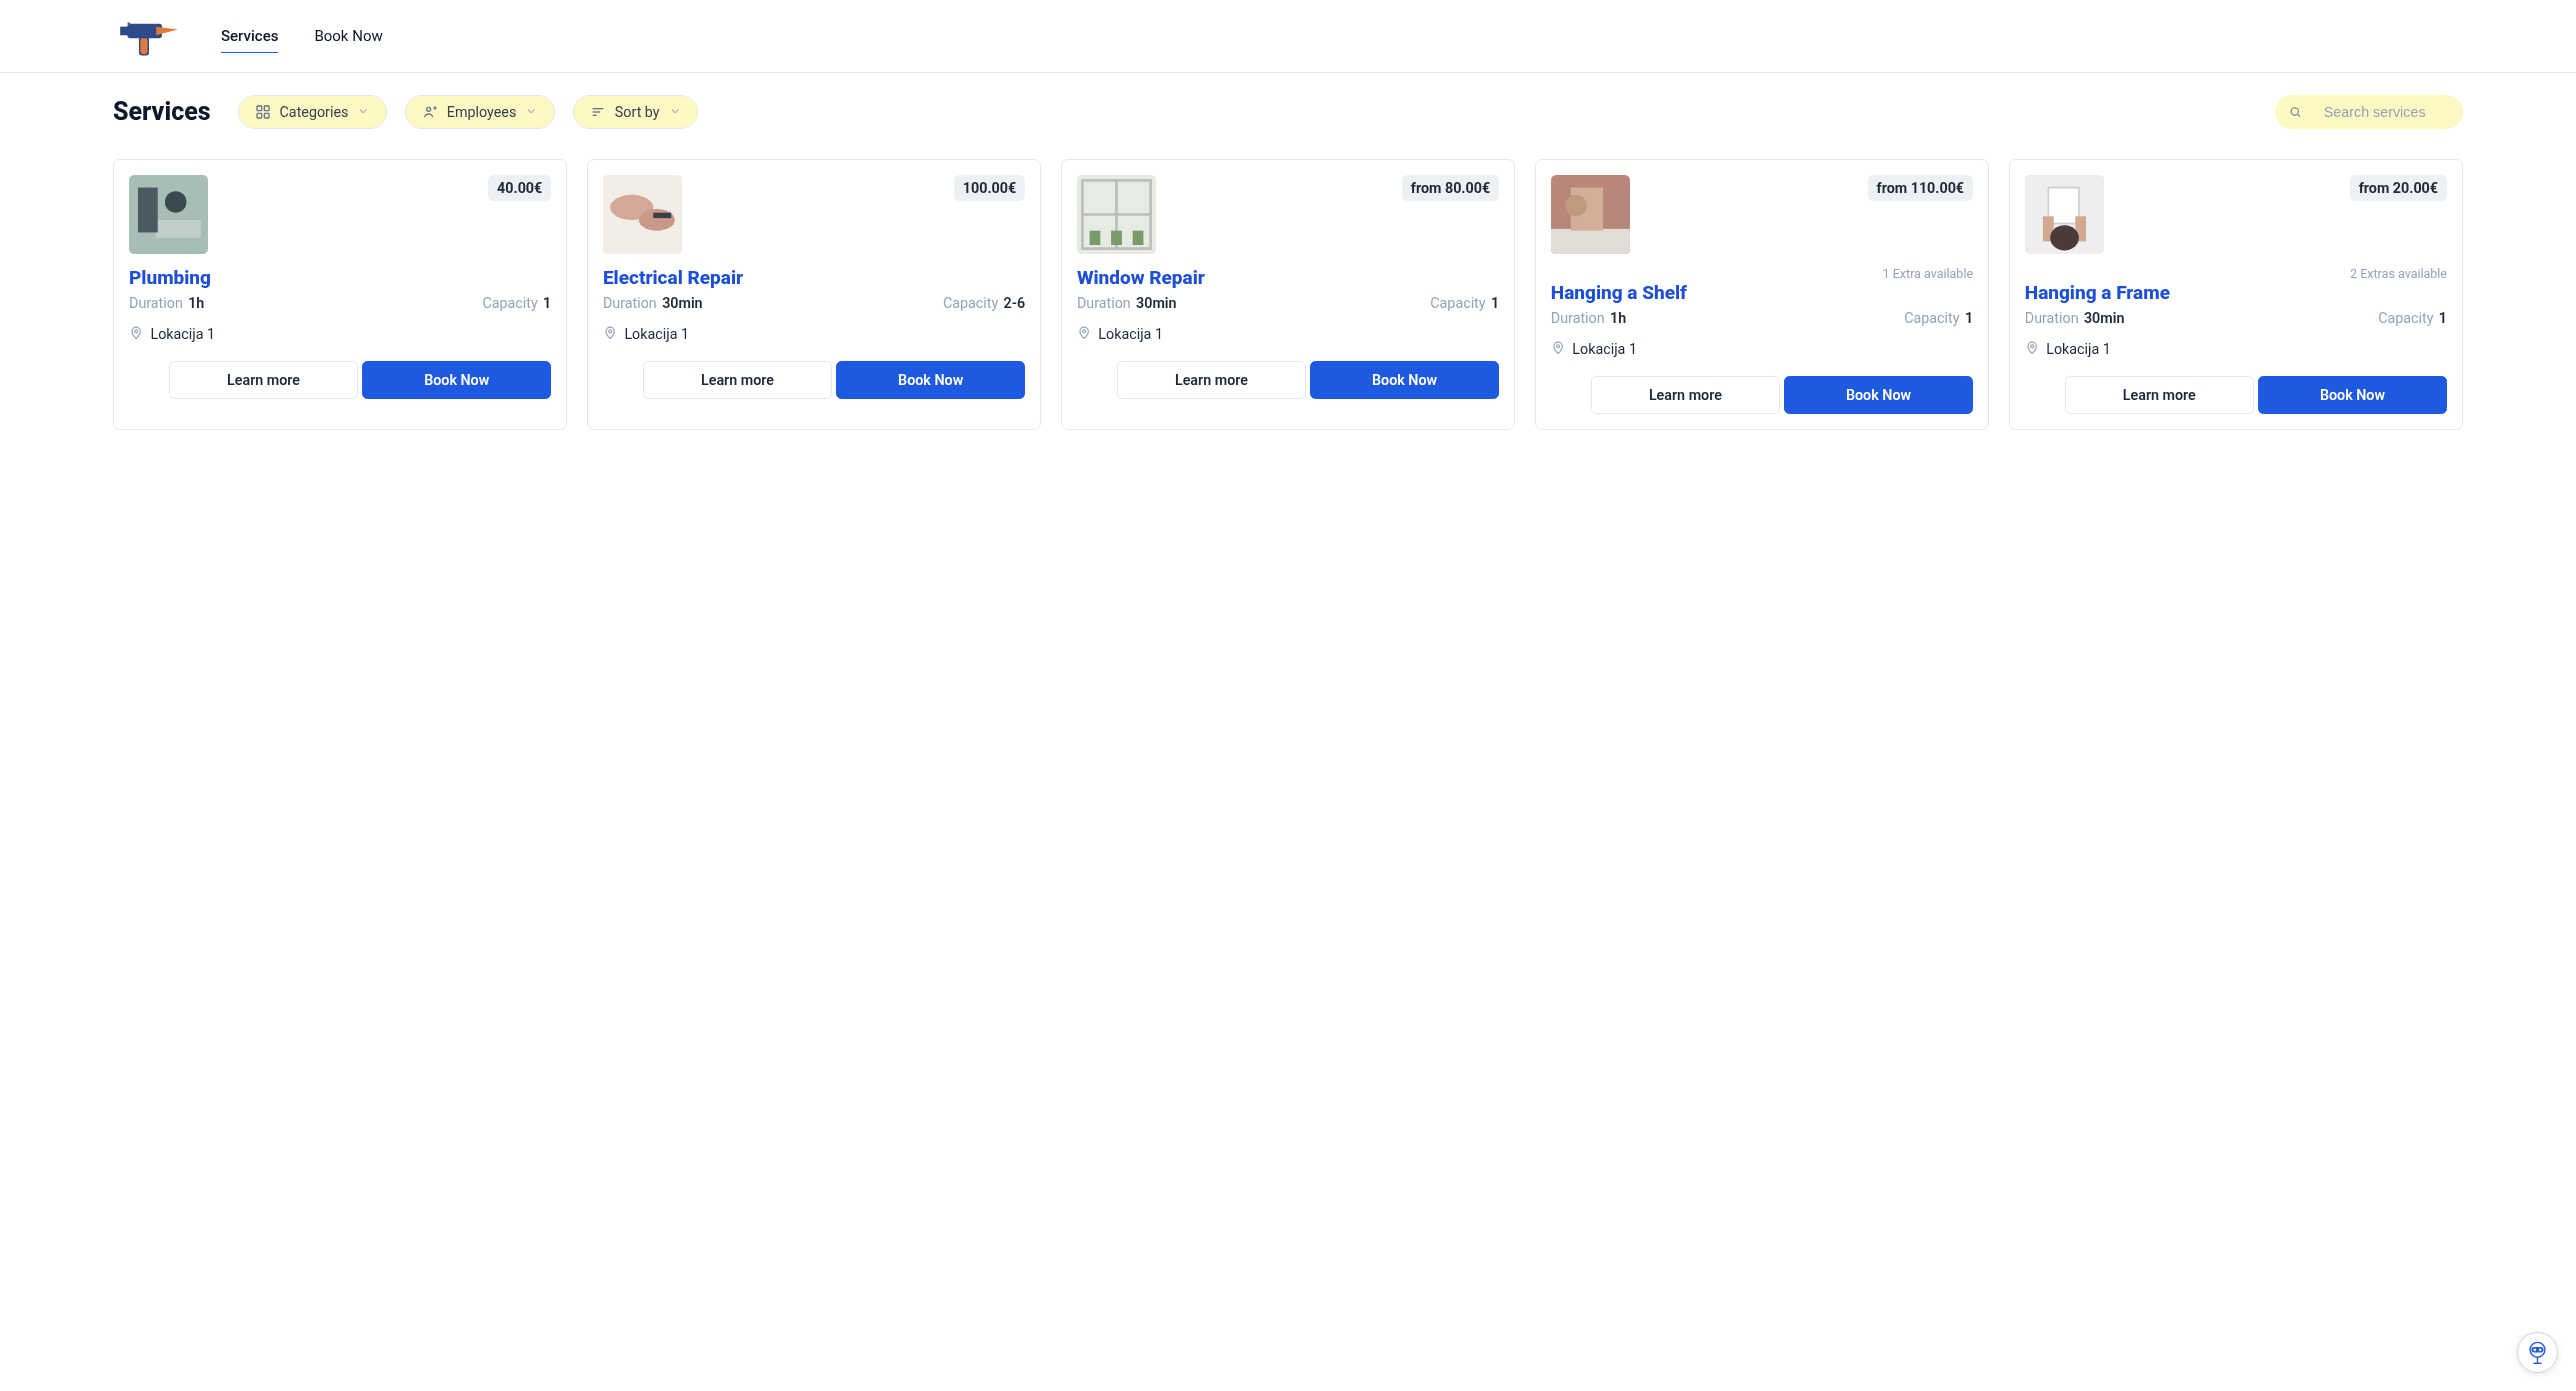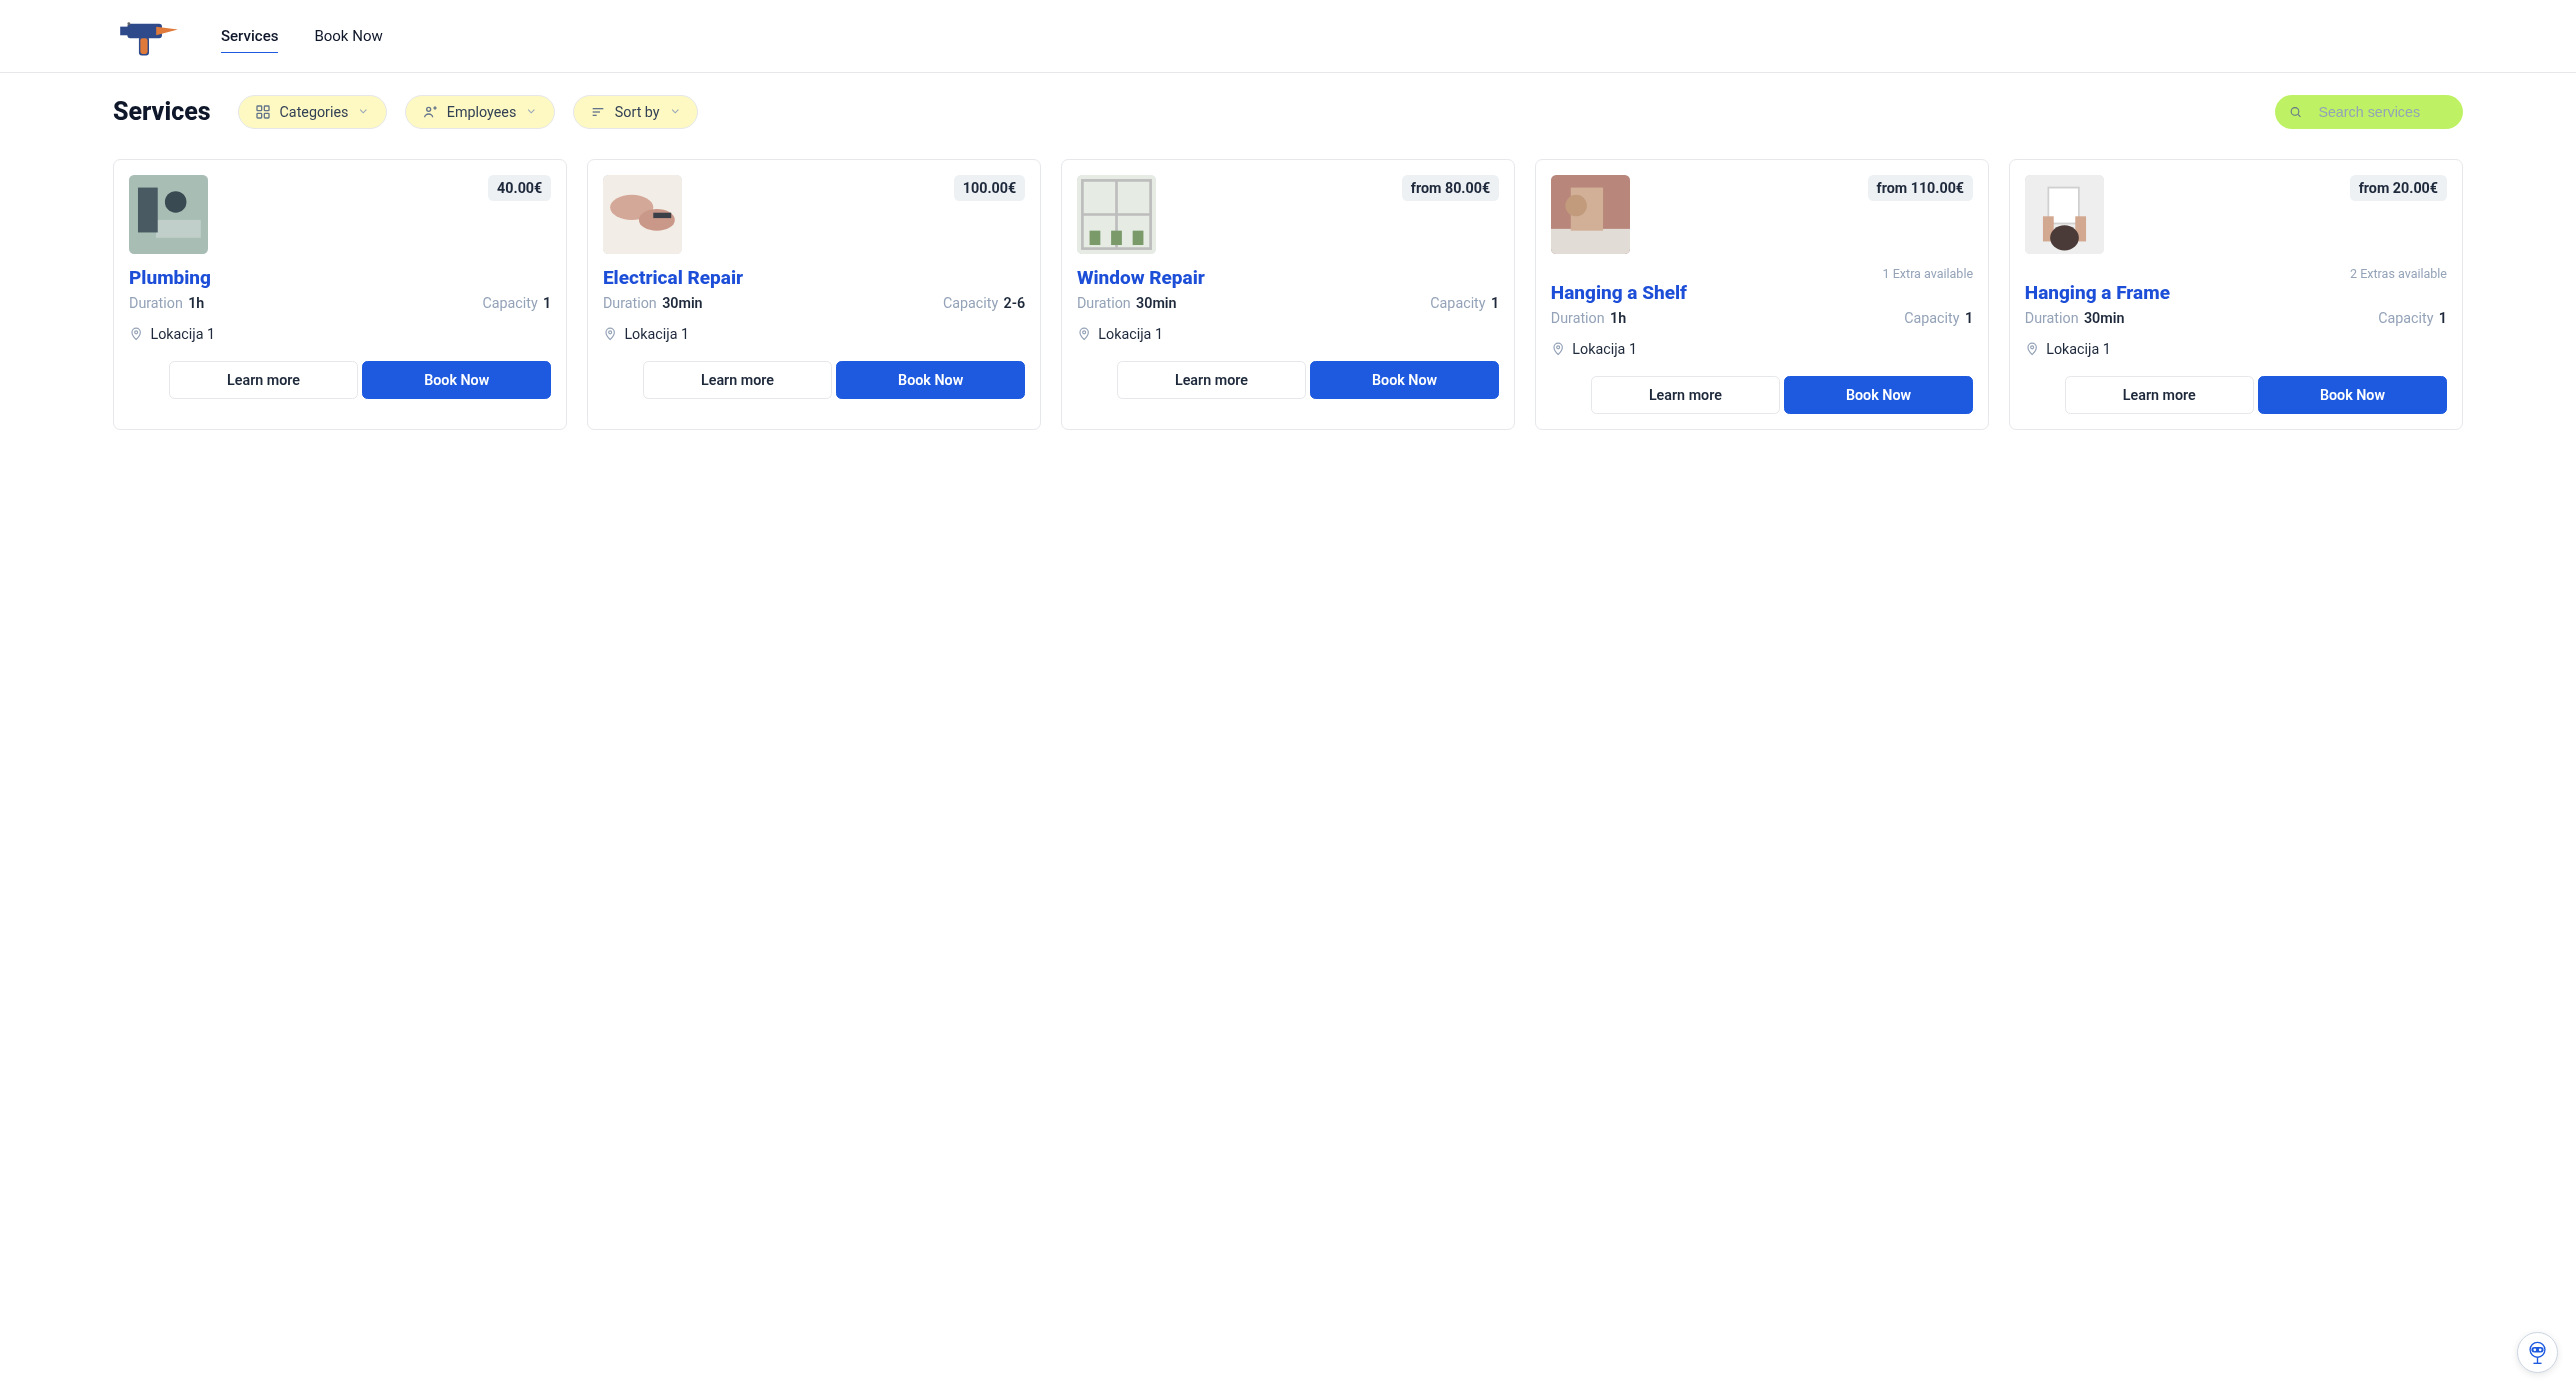--- a/index.html
+++ b/index.html
@@ -56,22 +56,22 @@
   font-size: 14.3px;
   color: #334155;
   cursor: pointer;
   background: #fef9c3;
 }
 .pill svg { flex-shrink: 0; }
 .spacer { flex: 1; }
 .search {
   display: flex;
   align-items: center;
-  gap: 16px;
-  background: #bef264;
+  gap: 22px;
+  background: #fef9c3;
   border-radius: 894px;
   padding: 9px 14.3px;
   width: 188px;
 }
 .search input {
   border: none;
   background: transparent;
   outline: none;
   font-size: 14.3px;
   color: #64748b;
@@ -135,21 +135,21 @@
   font-size: 14.3px;
   color: #64748b;
   margin-bottom: 14.3px;
   justify-content: space-between;
 }
 .meta .lbl { color:#94a3b8; }
 .meta .val { color:#1e293b; font-weight:600; }
 .meta-item { display:inline-flex; gap:5.4px; }
 .location {
   display: flex;
-  align-items: flex-end;
+  align-items: center;
   gap: 7.2px;
   font-size: 14.3px;
   color: #1e293b;
   margin-bottom: 19.7px;
 }
 .location svg { color:#94a3b8; }
 .actions {
   display: grid;
   grid-template-columns: 1fr 1fr;
   gap: 4px;

